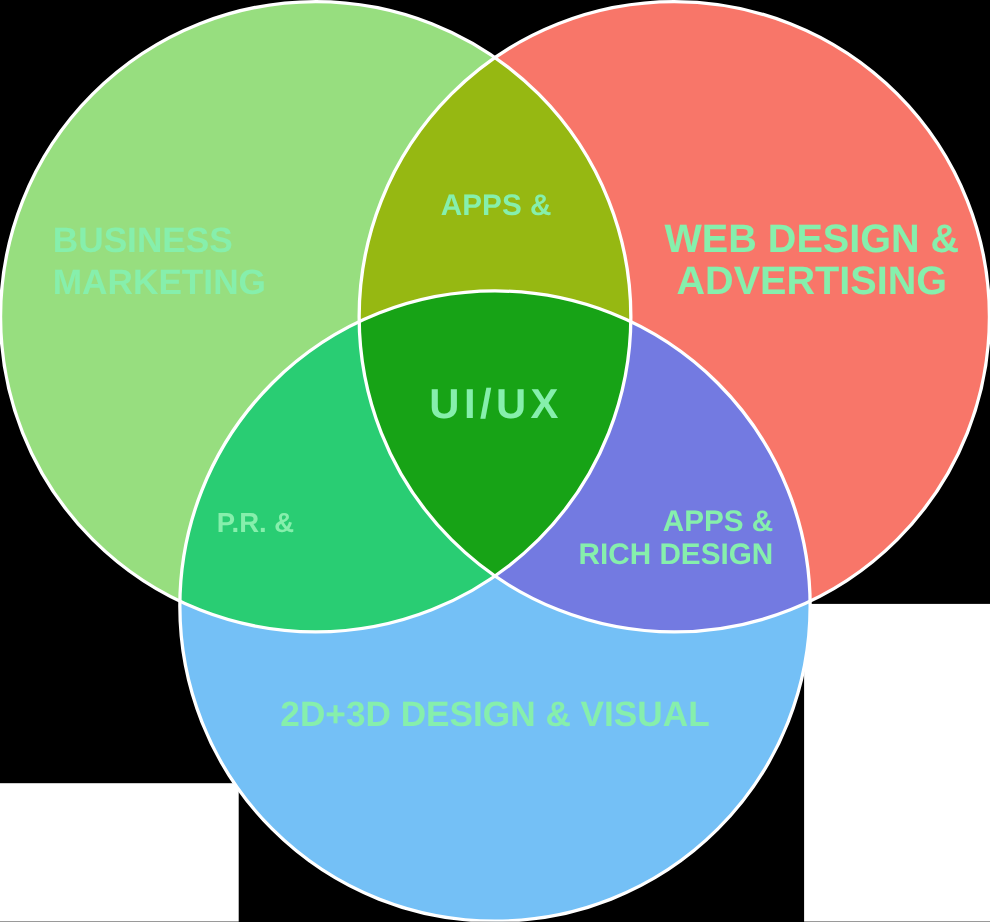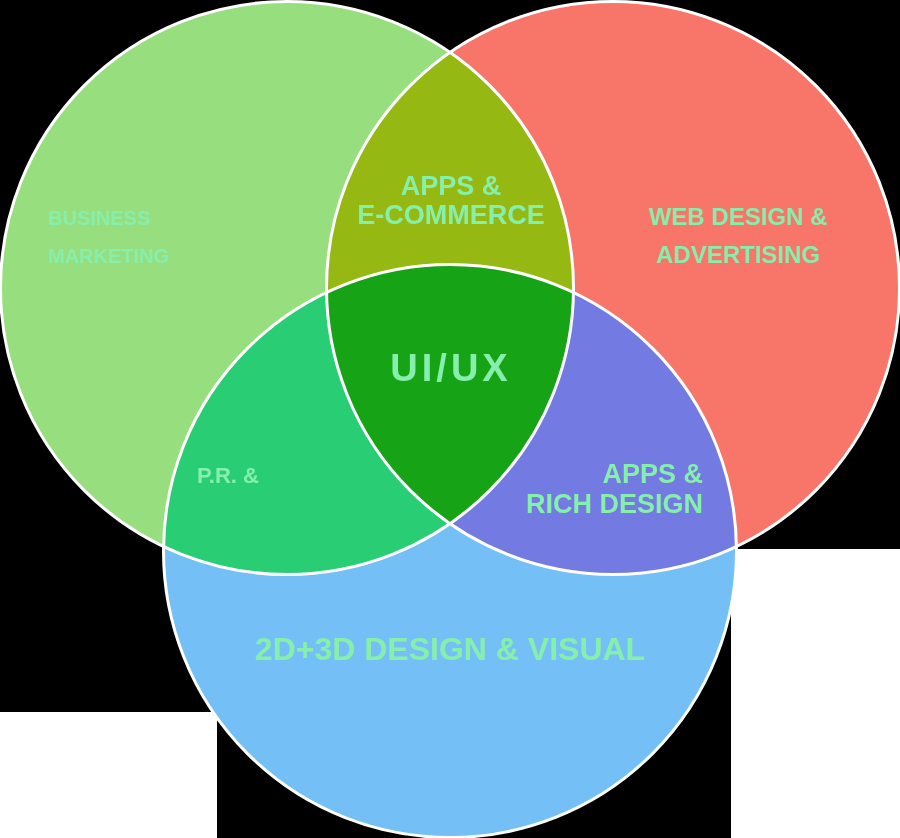--- a/index.html
+++ b/index.html
@@ -1,26 +1,26 @@
 <!DOCTYPE html>
 <html><head>
 <meta charset="utf-8">
 <style>
   html,body{margin:0;padding:0;background:#000;}
   #stage{position:relative;width:900px;height:838px;overflow:hidden;
          font-family:"Liberation Sans",sans-serif;}
   #stage svg{position:absolute;left:0;top:0;}
   .vlabel{position:absolute;color:#86efac;font-weight:bold;white-space:nowrap;}
   .vlabel span{display:block;}
-  .lbl-business{left:48px;top:199px;font-size:20px;line-height:38px;text-align:left;}
-  .lbl-web{left:738px;top:198px;font-size:24px;line-height:38px;text-align:center;
+  .lbl-business{left:48px;top:199px;font-size:32px;line-height:38px;text-align:left;}
+  .lbl-web{left:738px;top:198px;font-size:36px;line-height:38px;text-align:center;
            transform:translateX(-50%);}
   .lbl-ecom{left:451px;top:172px;font-size:27px;line-height:29px;text-align:center;
            transform:translateX(-50%);}
-  .lbl-pr{left:197px;top:461px;font-size:22px;line-height:30px;text-align:left;}
+  .lbl-pr{left:197px;top:461px;font-size:25px;line-height:30px;text-align:left;}
   .lbl-rich{right:197px;top:459px;font-size:27px;line-height:30px;text-align:right;}
   .lbl-design{left:450px;top:632px;font-size:32px;line-height:35px;text-align:center;
            transform:translateX(-50%);}
   .lbl-uiux{left:451px;top:341px;font-size:38px;line-height:55px;letter-spacing:4px;
            text-align:center;transform:translateX(-50%);}
 </style>
 </head>
 <body>
 
 <div id="stage">
@@ -69,21 +69,20 @@
     <span>MARKETING</span>
   </div>
 
   <div class="vlabel lbl-web">
     <span>WEB DESIGN &amp;</span>
     <span>ADVERTISING</span>
   </div>
 
   <div class="vlabel lbl-ecom">
     <span>APPS &amp;</span>
-    <span>E-COMMERCE</span>
   </div>
 
   <div class="vlabel lbl-pr">
     <span>P.R. &amp;</span>
   </div>
 
   <div class="vlabel lbl-rich">
     <span>APPS &amp;</span>
     <span>RICH DESIGN</span>
   </div>

